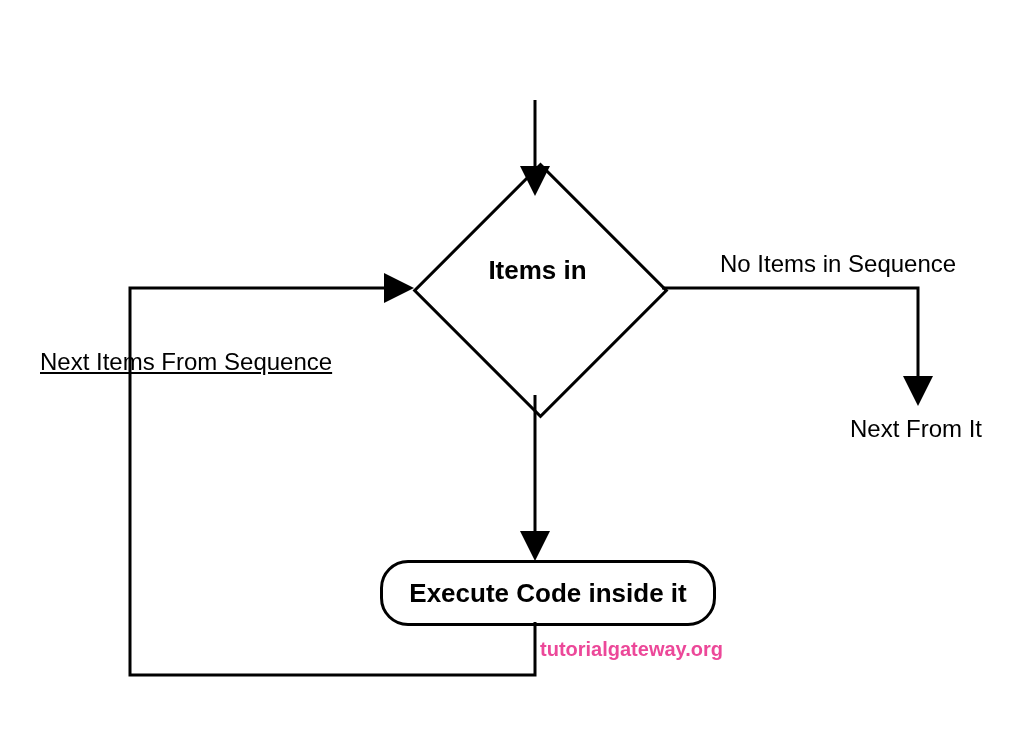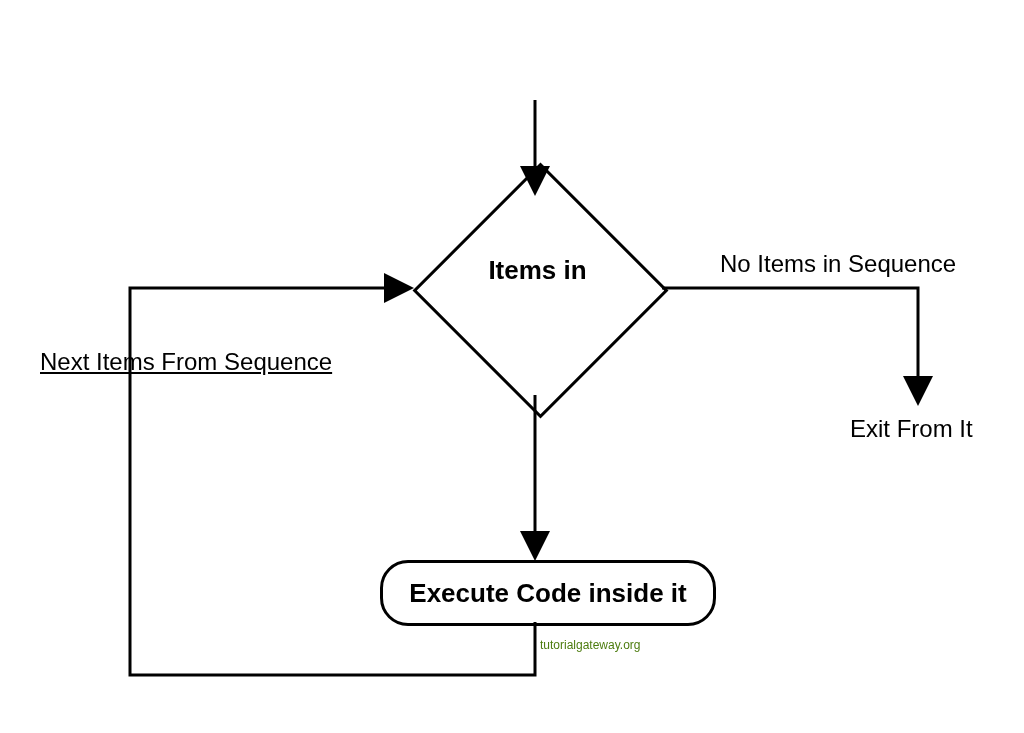--- a/index.html
+++ b/index.html
@@ -41,23 +41,23 @@
     pointer-events: none;
   }
   .label {
     position: absolute;
     font-size: 24px;
     font-weight: 500;
     white-space: nowrap;
   }
   .watermark {
     position: absolute;
-    font-size: 12px;
-    font-weight: 400;
-    color: #4d7c0f;
+    font-size: 20px;
+    font-weight: 700;
+    color: #ec4899;
   }
   svg.overlay {
     position: absolute;
     left: 0; top: 0;
     width: 1024px;
     height: 733px;
     pointer-events: none;
   }
 </style>
 </head>
@@ -70,21 +70,21 @@
   <div class="diamond-label" style="left:430px; top:255px; width:215px;">
     <div>Items in</div>
   </div>
 
   <div class="box" style="left:380px; top:560px; width:330px; height:60px;">
     <span>Execute Code inside it</span>
   </div>
 
   <div class="label" style="left:720px; top:250px;">No Items in Sequence</div>
 
-  <div class="label" style="left:850px; top:415px;">Exit From It</div>
+  <div class="label" style="left:850px; top:415px;">Next From It</div>
 
 
   <div class="label" style="left:40px; top:348px;text-decoration:underline;">Next Items From Sequence</div>
 
   <div class="watermark" style="left:540px; top:638px;">tutorialgateway.org</div>
 
   <svg class="overlay" viewBox="0 0 1024 733">
     <defs>
       <marker id="arrow" markerWidth="10" markerHeight="10" refX="8" refY="5" orient="auto">
         <path d="M0,0 L10,5 L0,10 z" fill="#000"></path>

